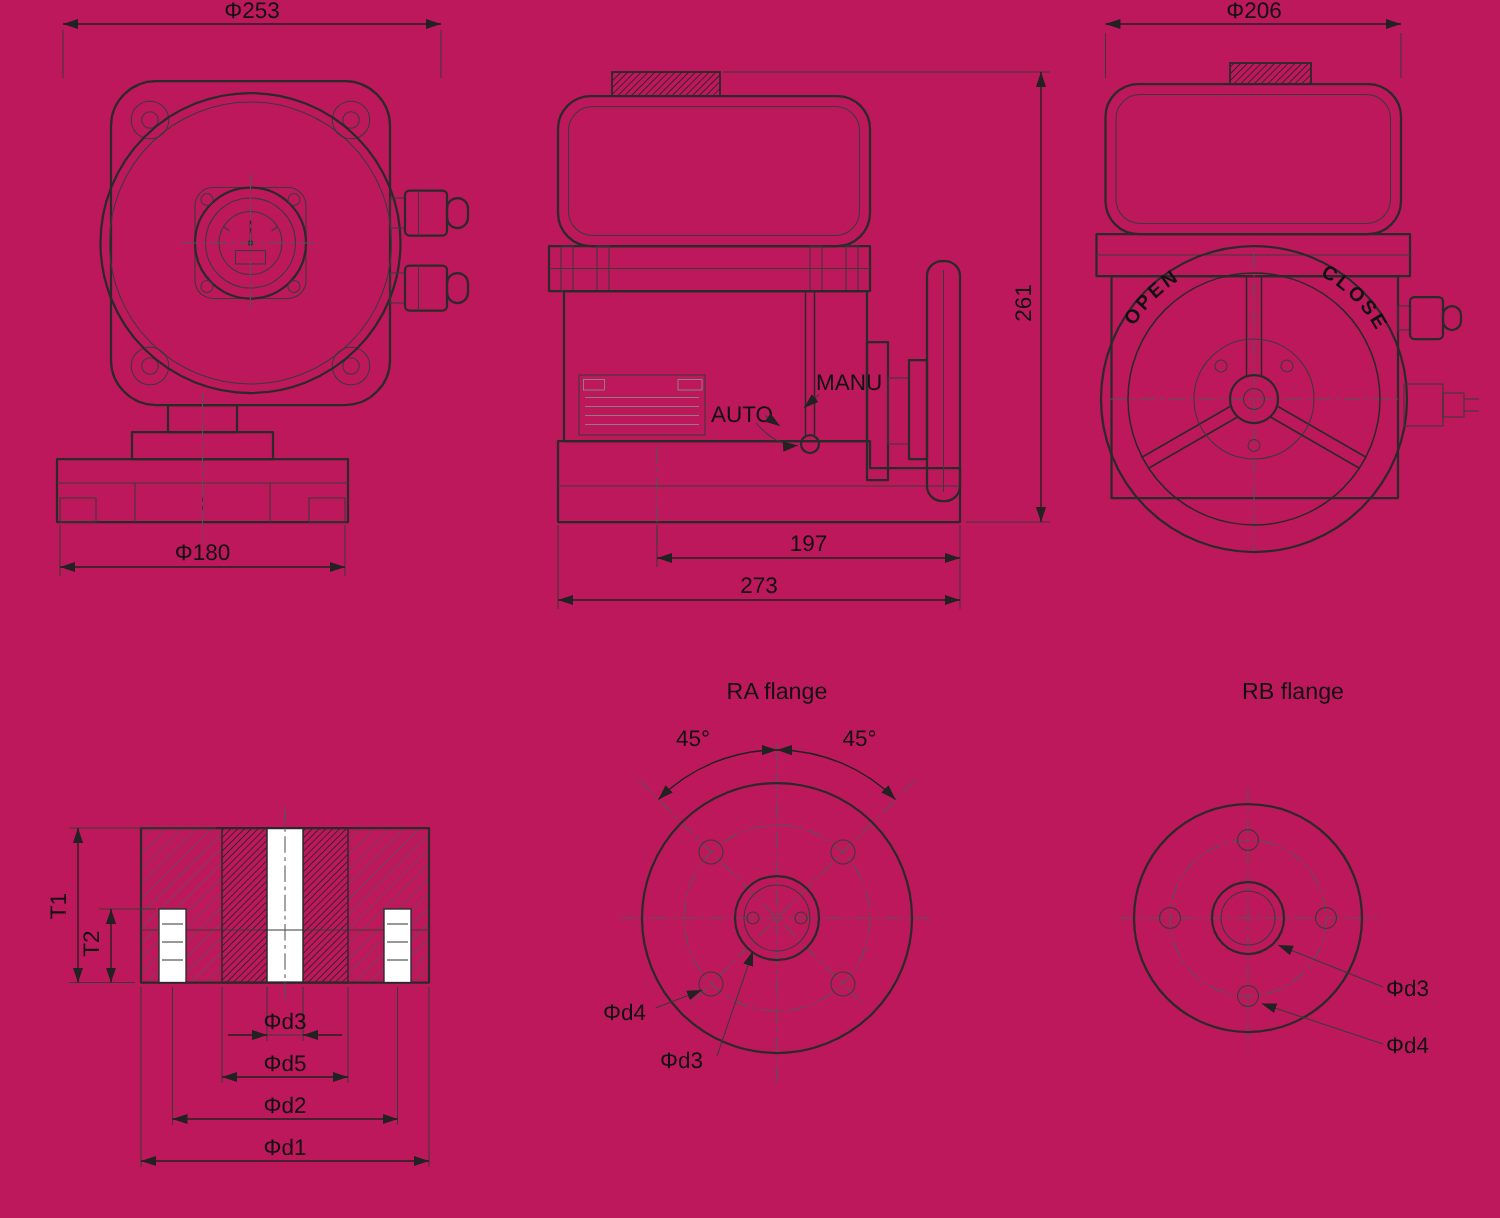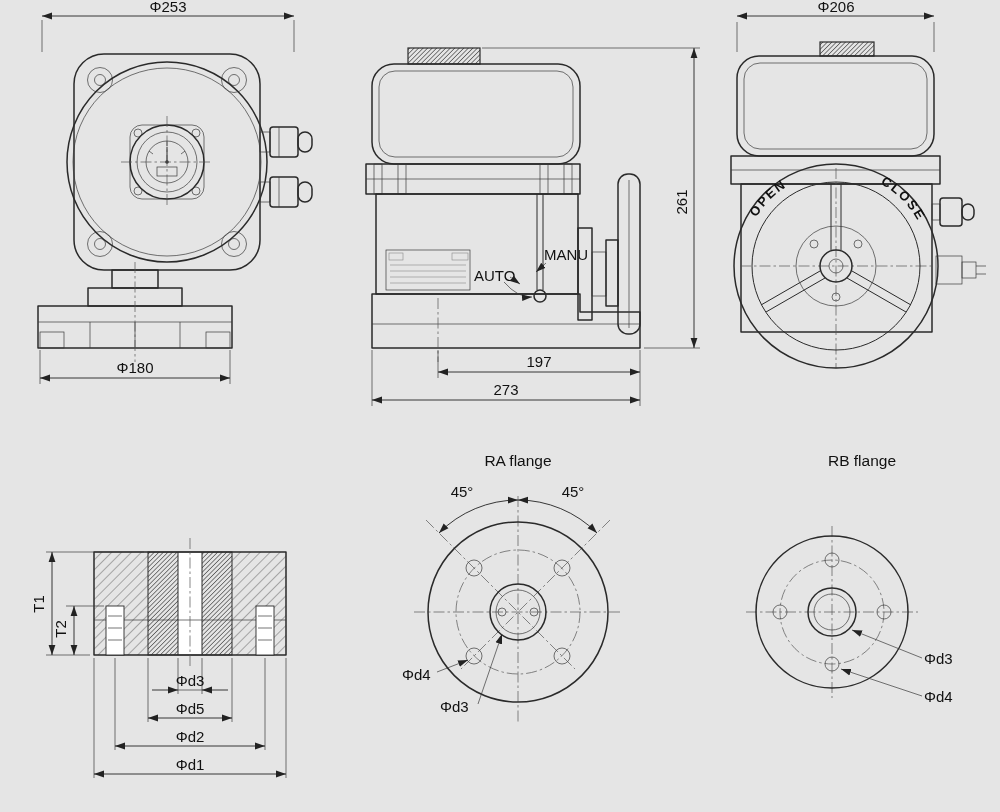--- a/index.html
+++ b/index.html
@@ -1,16 +1,16 @@
 <!DOCTYPE html>
 <html><head>
 <meta charset="utf-8">
 <style>
   html,body{margin:0;padding:0;background:#ffffff;}
-  .sheet{width:1000px;height:812px;background:#e5e5e5;position:relative;overflow:hidden;
+  .sheet{width:1000px;height:812px;background:#be185d;position:relative;overflow:hidden;
          font-family:"Liberation Sans", sans-serif;}
   svg{display:block}
   .outline{fill:none;stroke:#2a2a2a;stroke-width:1.5;stroke-linejoin:round;stroke-linecap:round}
   .med{fill:none;stroke:#2a2a2a;stroke-width:1}
   .thin{fill:none;stroke:#3a3a3a;stroke-width:0.7}
   .ext{stroke:#3a3a3a;stroke-width:0.7;fill:none}
   .dim{stroke:#222;stroke-width:0.9;fill:none}
   .cl{stroke:#555;stroke-width:0.7;fill:none;stroke-dasharray:11 3 2.5 3}
   .lbl{font-size:15px;fill:#111}
   .mid{text-anchor:middle}

